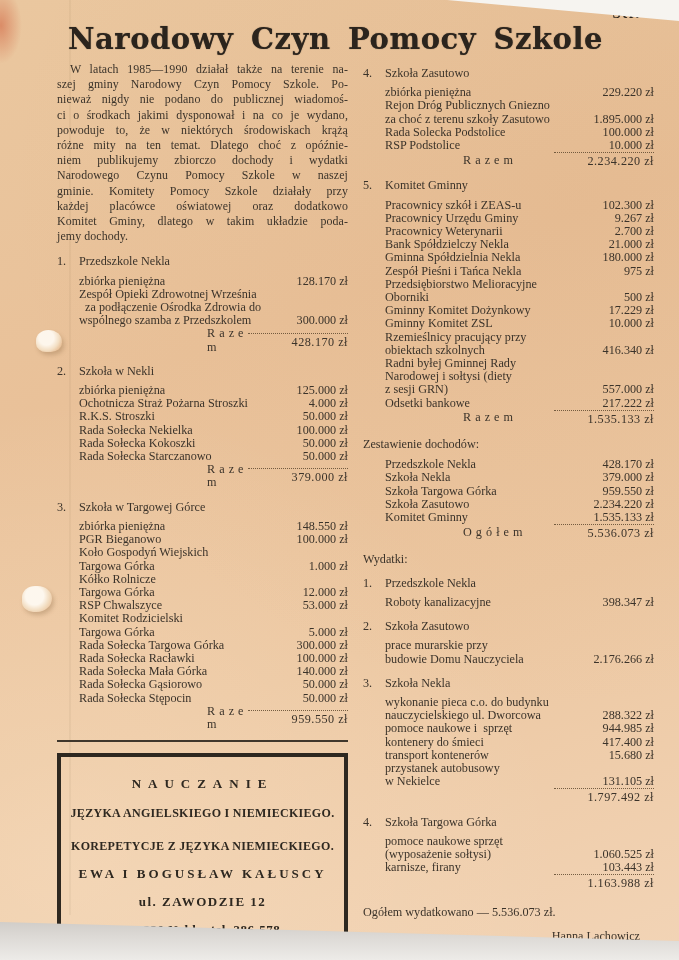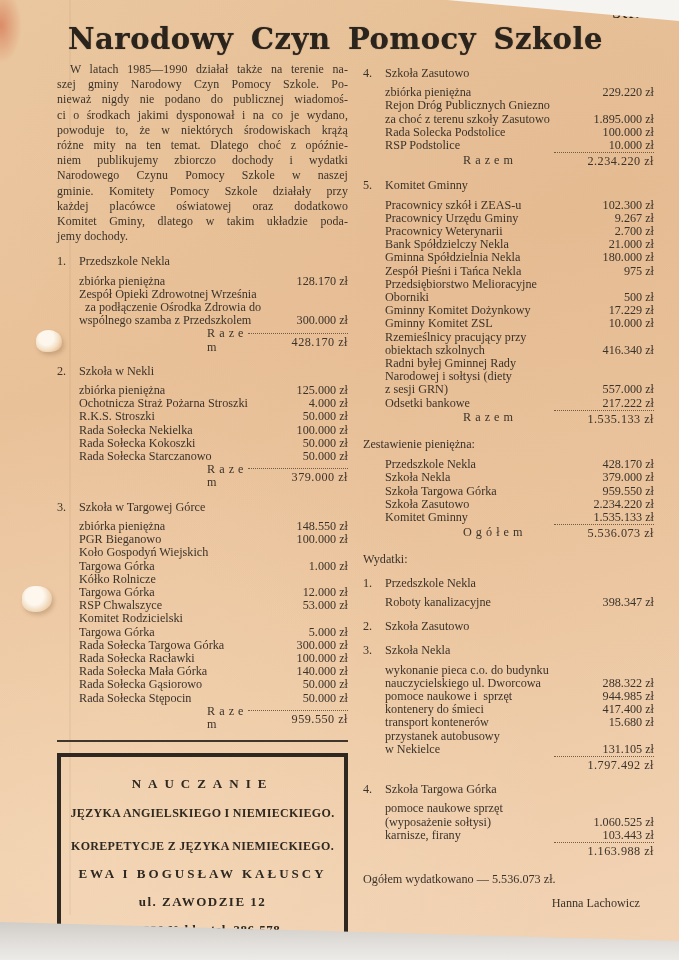--- a/index.html
+++ b/index.html
@@ -396,21 +396,21 @@
             </div>
           </div>
           <div class="total-row">
             <span class="total-label">R a z e m</span>
             <span class="total-amt">1.535.133 zł</span>
           </div>
         </div>
       </div>
 
     <div class="summary">
-      <div class="sum-head">Zestawienie pieniężna:</div>
+      <div class="sum-head">Zestawienie dochodów:</div>
       <div id="summary-rows">
           <div class="srow">
             <span class="slbl">Przedszkole Nekla</span>
             <span class="amt">428.170 zł</span>
           </div>
           <div class="srow">
             <span class="slbl">Szkoła Nekla</span>
             <span class="amt">379.000 zł</span>
           </div>
           <div class="srow">
@@ -447,20 +447,29 @@
                 </div>
                 <div class="amt">398.347 zł</div>
               </div>
             </div>
           </div>
           <div class="sec">
             <div class="sec-head">
               <span class="sec-num">2.</span>
               <span class="sec-title">Szkoła Zasutowo</span>
             </div>
+            <div class="rows">
+              <div class="row">
+                <div class="lbl">
+                  <div class="ln">prace murarskie przy</div>
+                  <div class="ln">budowie Domu Nauczyciela</div>
+                </div>
+                <div class="amt">2.176.266 zł</div>
+              </div>
+            </div>
           </div>
           <div class="sec">
             <div class="sec-head">
               <span class="sec-num">3.</span>
               <span class="sec-title">Szkoła Nekla</span>
             </div>
             <div class="rows">
               <div class="row">
                 <div class="lbl">
                   <div class="ln">wykonanie pieca c.o. do budynku</div>

